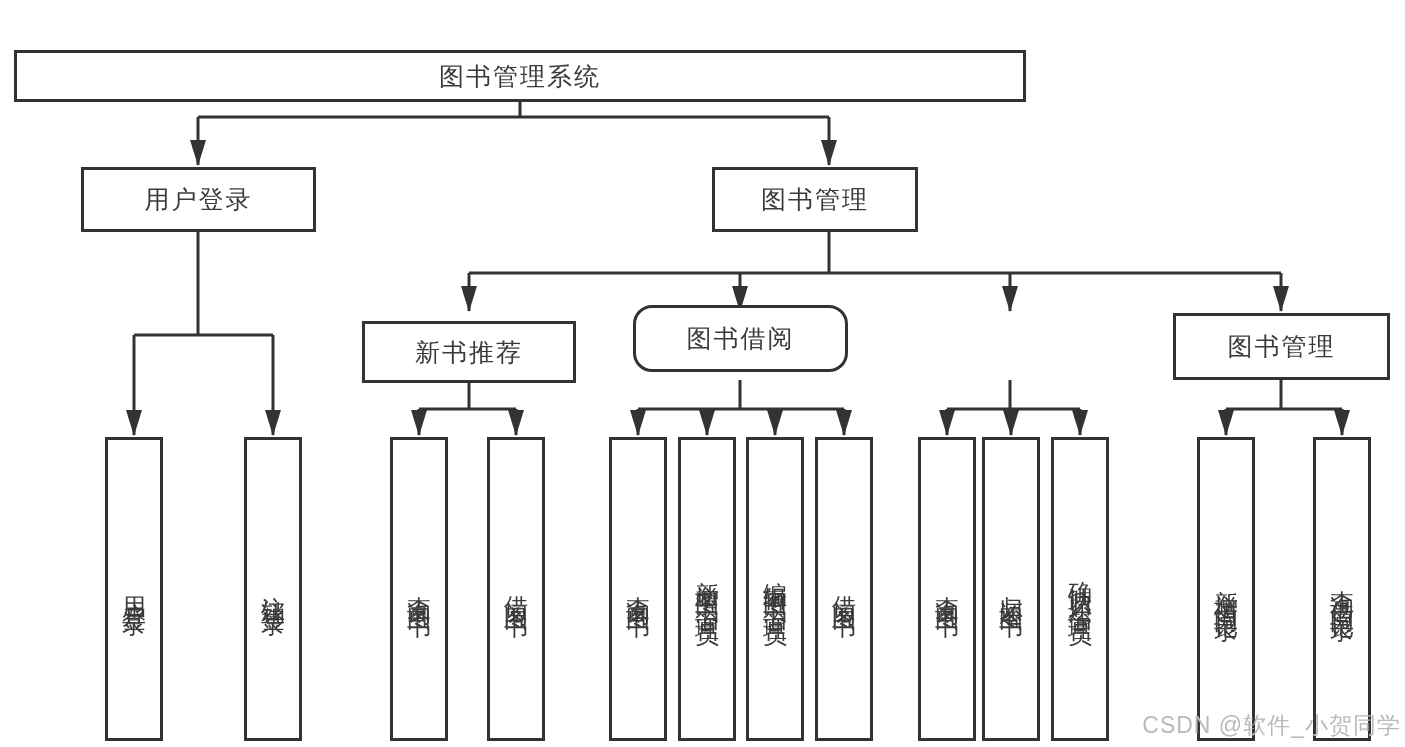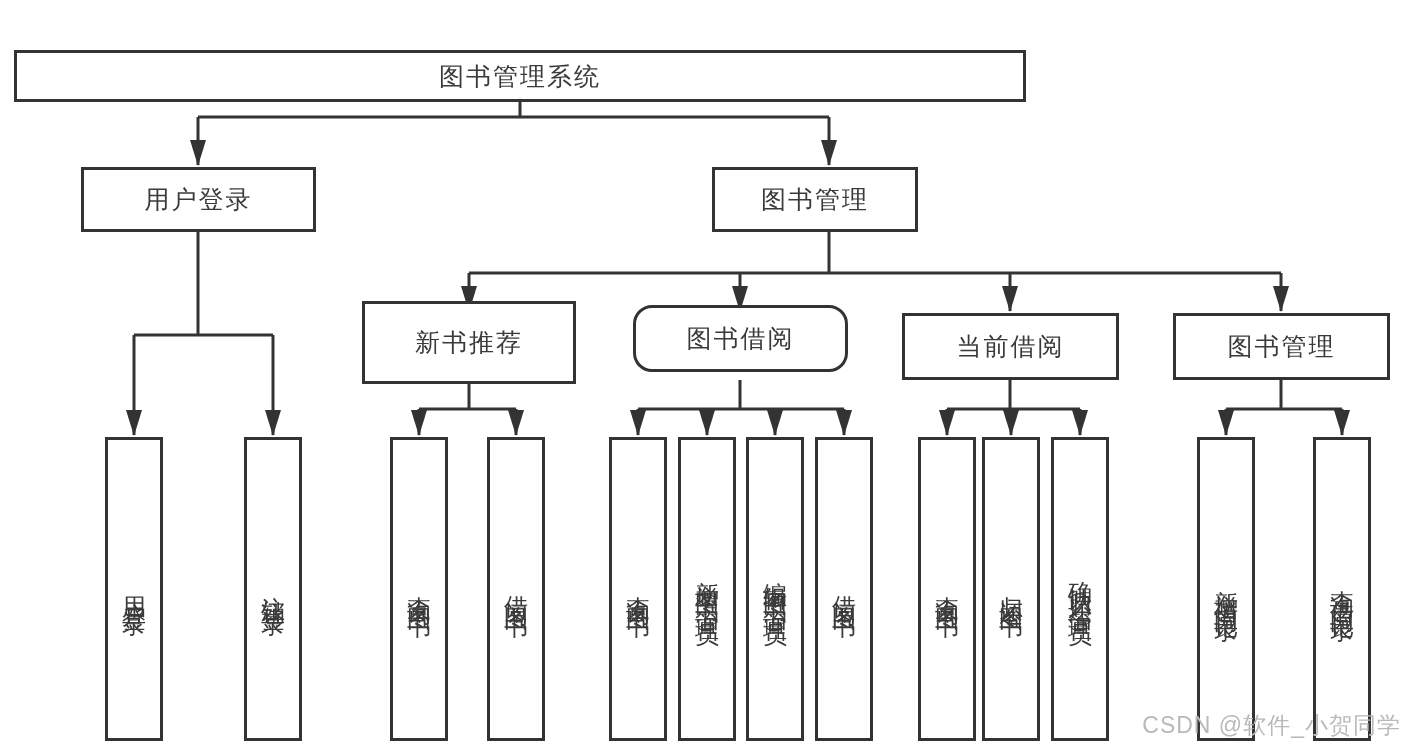--- a/index.html
+++ b/index.html
@@ -61,23 +61,22 @@
       <path d="M1226,409 V435" marker-end="url(#arrow)"></path>
       <path d="M1342,409 V435" marker-end="url(#arrow)"></path>
     </g>
   </svg>
 
   <div class="node" style="left:14px;top:14px;width:1012px;height:52px;margin-top:36px;">图书管理系统</div>
 
   <div class="node" style="left:81px;top:167px;width:235px;height:65px;">用户登录</div>
   <div class="node" style="left:712px;top:167px;width:206px;height:65px;">图书管理</div>
 
-  <div class="node" style="left:362px;top:301px;width:214px;height:83px;">新书推荐</div>
+  <div class="node" style="left:362px;top:321px;width:214px;height:62px;">新书推荐</div>
   <div class="node" style="left:633px;top:305px;width:215px;height:67px;border-radius:19px;">图书借阅</div>
-  <div class="node" style="left:902px;top:313px;width:217px;height:67px;">当前借阅</div>
   <div class="node" style="left:1173px;top:313px;width:217px;height:67px;">图书管理</div>
 
   <div class="node vnode" style="left:105px;top:437px;width:58px;height:304px;">用户登录</div>
   <div class="node vnode" style="left:244px;top:437px;width:58px;height:304px;">注销登录</div>
 
   <div class="node vnode" style="left:390px;top:437px;width:58px;height:304px;">查询图书</div>
   <div class="node vnode" style="left:487px;top:437px;width:58px;height:304px;">借阅图书</div>
 
   <div class="node vnode" style="left:609px;top:437px;width:58px;height:304px;">查询图书</div>
   <div class="node vnode" style="left:678px;top:437px;width:58px;height:304px;">新增图书（管理员）</div>

